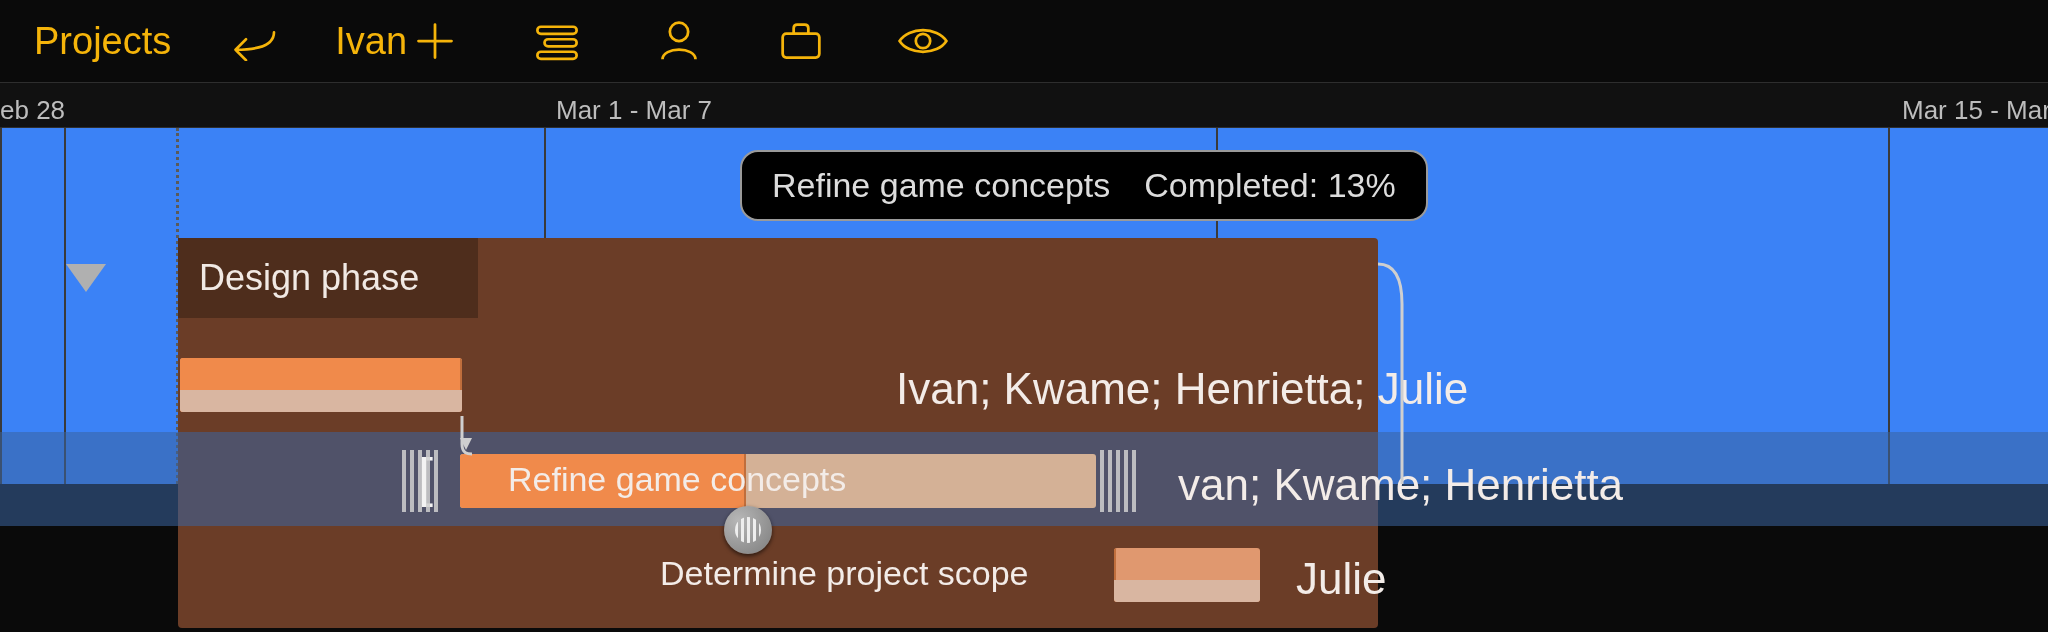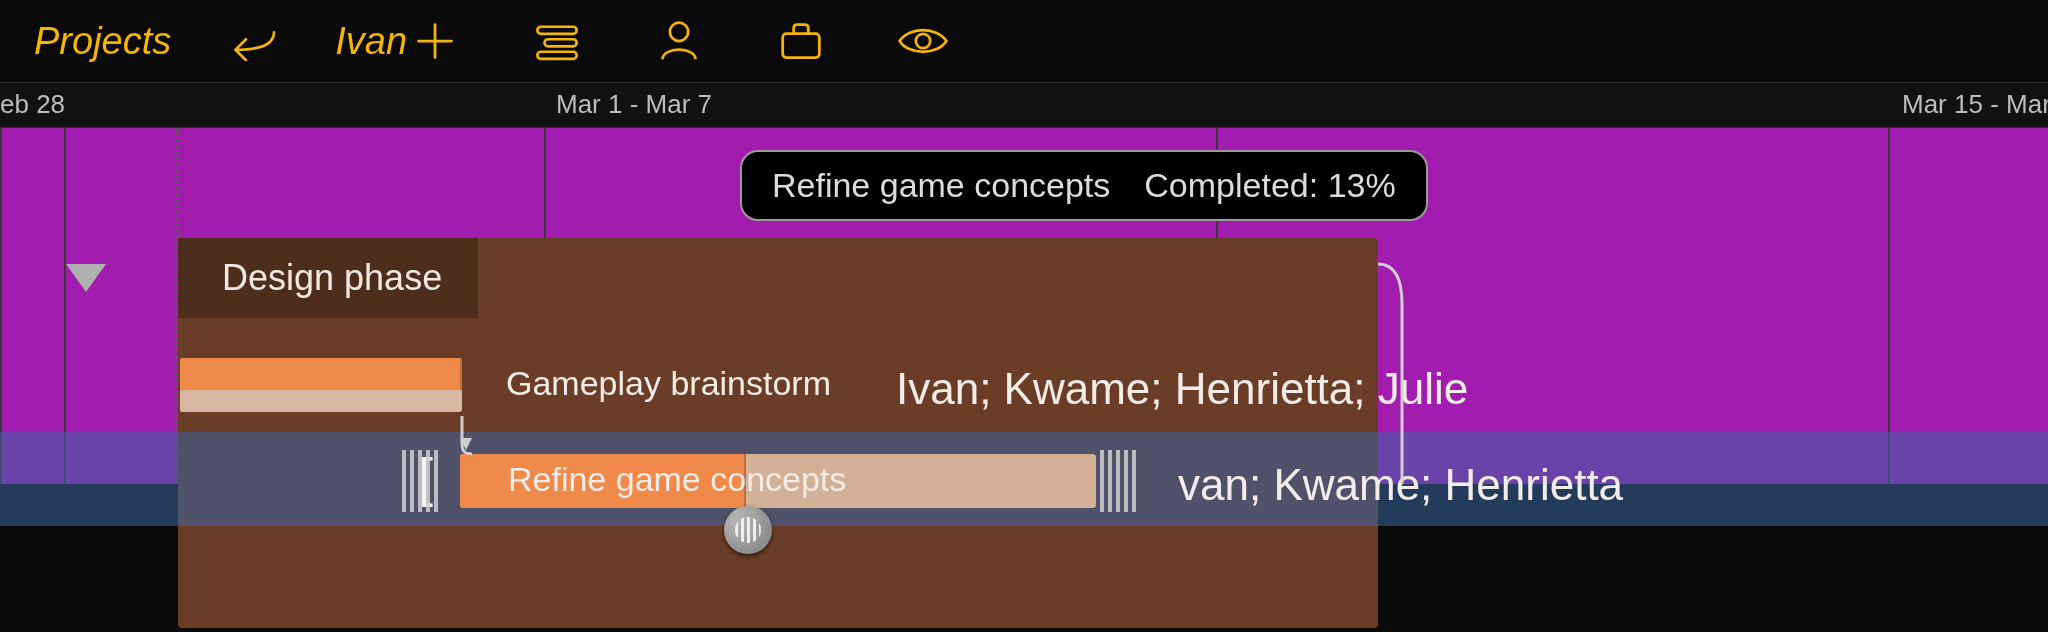--- a/index.html
+++ b/index.html
@@ -12,21 +12,21 @@
     color: #fff;
   }
   
   .toolbar {
     height: 82px;
     display: flex;
     align-items: center;
     padding: 0 30px 0 34px;
     background: #0a0a0a;
   }
-  .toolbar .left { display: flex; align-items: center; gap: 54px; font-style: italic; }
+  .toolbar .left { display: flex; align-items: center; gap: 54px; }
   .toolbar .center { flex: 1; text-align: center; }
   .toolbar .right { display: flex; align-items: center; gap: 66px; }
   .link-btn {
     color: #f5b40a;
     font-size: 38px;
     font-weight: 400;
     cursor: pointer;
   }
   .toolbar-title {
     color: #fff;
@@ -47,28 +47,28 @@
     height: 46px;
     background: #111;
     border-top: 1px solid #2e2e2e;
     border-bottom: 1px solid #2e2e2e;
     position: relative;
     color: #bdbdbd;
     font-size: 26px;
   }
   .timeline-header .date-label {
     position: absolute;
-    top: 6px;
+    top: 12px;
     white-space: nowrap;
   }
   
   .gantt {
     position: relative;
     height: 356px;
-    background: #a21caf;
+    background: #3b82f6;
   }
   .vline {
     position: absolute;
     top: 0;
     bottom: 0;
     width: 2px;
     background: #3a3a3a;
   }
   .vline-dotted {
     position: absolute;
@@ -113,21 +113,21 @@
     width: 1200px;
     background: #6b3d27;
     border-radius: 4px;
   }
   .group-header-inner {
     background: #4e2d1c;
     height: 80px;
     width: 300px;
     display: flex;
     align-items: center;
-    padding-left: 44px;
+    padding-left: 21px;
     color: #f1e9e4;
     font-size: 36px;
     font-weight: 400;
   }
   
   .row {
     position: absolute;
     left: 0;
     right: 0;
     height: 94px;
@@ -273,36 +273,43 @@
     <div class="group-header-inner">
       <span>Design phase</span>
     </div>
   </div>
 
   <div class="row" style="top:210px">
     <div class="task-bar" style="left:180px;width:282px;top:20px;">
       <div class="done" style="width:100%"></div>
       <div style="position:absolute;left:0;bottom:0;height:22px;width:100%;background:#d9b6a1"></div>
     </div>
-    <span class="task-title" style="left:506px;top:26px">Gameplay brainstorm</span>
     <span class="task-assign" style="left:896px;top:26px">Ivan; Kwame; Henrietta; Julie</span>
   </div>
 
   <div class="row row-highlight" style="top:304px">
     <div class="sel-bracket" style="left:418px;top:18px">[</div>
     <div class="task-bar" style="left:460px;width:636px;top:22px;background:#d4b196">
       <div class="done" style="width:45%"></div>
     </div>
     <div class="sel-hash" style="left:402px;top:18px"></div>
     <div class="sel-hash" style="left:1100px;top:18px"></div>
     <span class="task-title" style="left:508px;top:28px;z-index:30">Refine game concepts</span>
     <span class="task-assign" style="left:1178px;top:28px">van; Kwame; Henrietta</span>
     <div class="completion-knob" style="left:724px;top:74px"></div>
   </div>
 
+  <div class="row" style="top:398px">
+    <span class="task-title" style="left:660px;top:28px">Determine project scope</span>
+    <div class="task-bar" style="left:1114px;width:146px;top:22px;">
+      <div class="done" style="width:0"></div>
+      <div style="position:absolute;left:0;bottom:0;height:22px;width:100%;background:#d9b6a1"></div>
+    </div>
+    <span class="task-assign" style="left:1296px;top:28px">Julie</span>
+  </div>
 
   <svg class="connectors">
     <path d="M462 288 L462 316 C462 326 468 326 472 326" stroke="#cfcfcf" stroke-width="3" fill="none"></path>
     <path d="M1130 378 L1130 410 C1130 420 1124 420 1120 420" stroke="#cfcfcf" stroke-width="3" fill="none"></path>
     <path d="M1378 136 C1398 136 1402 156 1402 176 L1402 500" stroke="#cfcfcf" stroke-width="3" fill="none"></path>
     <polygon points="1130,416 1124,404 1136,404" fill="#cfcfcf"></polygon>
     <polygon points="466,322 460,310 472,310" fill="#cfcfcf"></polygon>
   </svg>
 </div>
 

